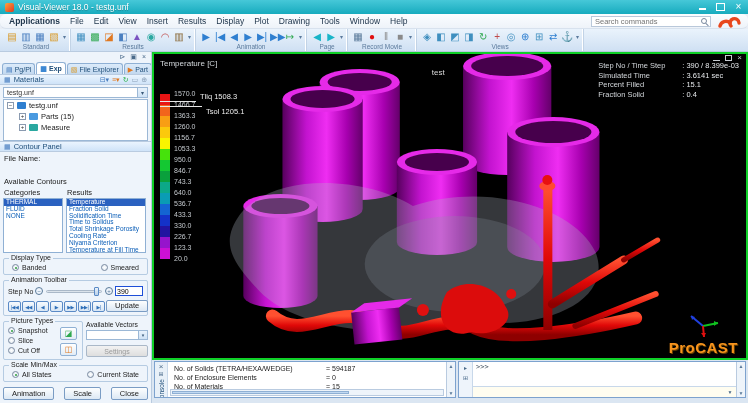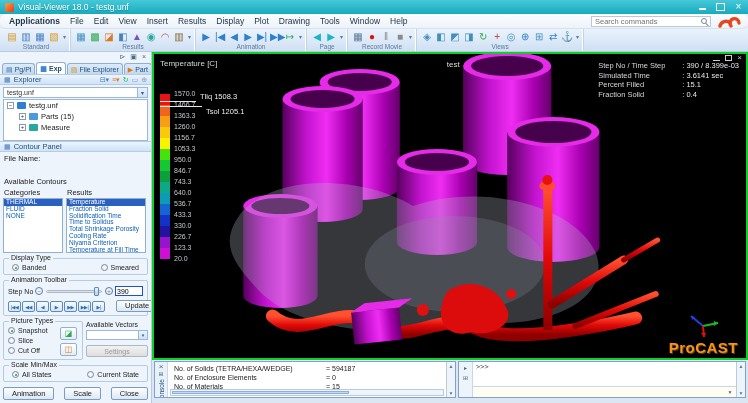--- a/index.html
+++ b/index.html
@@ -75,41 +75,41 @@
   .radios-stack { display:flex; flex-direction:column; gap:3px; }
   .radio-row { display:flex; align-items:center; gap:3px; font-size:7px; cursor:pointer; white-space:nowrap; }
   .radio { width:7px; height:7px; border-radius:50%; border:1px solid #7a8aa0; background:radial-gradient(#fff,#dde6ef); position:relative; flex:0 0 auto; }
   .radio.checked::after { content:""; position:absolute; inset:1.5px; border-radius:50%; background:#2e9e3e; }
   .step-row { display:flex; align-items:center; gap:2px; }
   .step-label { font-size:7px; white-space:nowrap; }
   .circle-btn { width:8px; height:8px; border-radius:50%; border:1px solid #5a7a9a; color:#5a7a9a; font-size:6px; line-height:6px; text-align:center; cursor:pointer; flex:0 0 auto; }
   .slider-track { flex:1; height:3px; border:1px solid #aab8c8; border-radius:2px; background:linear-gradient(#c8d4e0,#eef2f6); position:relative; margin:0 1px; cursor:pointer; }
   .slider-handle { position:absolute; right:2px; top:-4px; width:5px; height:9px; border:1px solid #5a8ac6; border-radius:1px; background:linear-gradient(#eaf2fa,#b8cfe8); cursor:grab; }
   .step-input { width:28px; height:10px; border:1px solid #1d4ed8; background:#fff; font-size:7px; padding:0 1px; font-family:inherit; }
-  .media-row { display:flex; gap:11px; margin-top:4px; align-items:center; }
+  .media-row { display:flex; gap:1px; margin-top:4px; align-items:center; }
   .media-btns { display:flex; gap:1px; }
   .mbtn { height:11px; min-width:13px; border:1px solid #5a8ac6; border-radius:2px; background:linear-gradient(#f6fafe,#d8e6f4); color:#2f6fb8; font-size:5px; line-height:10px; text-align:center; padding:0 1px; letter-spacing:-0.5px; cursor:pointer; }
   .pbtn { height:13px; padding:0 8px; border:1px solid #7a9cc4; border-radius:2px; background:linear-gradient(#fdfefe,#dce8f4); font-size:7.5px; line-height:11px; cursor:pointer; font-family:inherit; color:#222; }
   .update-btn { margin-left:auto; height:12px; line-height:10px; }
   .pict-row { display:flex; margin:5px 3px 0; gap:3px; }
   .pt-group { flex:1; margin:0; }
   .pt-flex { display:flex; }
   .pic-btns { display:flex; flex-direction:column; gap:3px; margin-left:auto; margin-right:1px; }
   .ibtn { width:17px; height:13px; border:1px solid #8fb0d4; border-radius:2px; background:linear-gradient(#fff,#e2ecf6); text-align:center; font-size:8px; line-height:12px; cursor:pointer; }
   .vect-col { width:62px; display:flex; flex-direction:column; flex:0 0 auto; }
   .v-label { font-size:6.8px; padding:0 0 2px; white-space:nowrap; }
   .vcombo { height:10px; border:1px solid #9cb8d6; background:#fff; display:flex; align-items:center; }
   .vcombo .chev { margin-left:auto; width:9px; height:100%; border-left:1px solid #9cb8d6; background:linear-gradient(#e8f2fc,#cfe2f5); font-size:5px; color:#3a5a7a; display:flex; align-items:center; justify-content:center; cursor:pointer; }
   .settings-btn { height:12px; margin-top:5px; border:1px solid #aab8c8; border-radius:2px; background:linear-gradient(#f2f2f2,#dedede); color:#9a9a9a; font-size:7px; line-height:11px; text-align:center; cursor:default; }
   .btnrow { display:flex; justify-content:space-between; padding:5px 3px 0; }
 
   
   .viewport { height:308px; flex:0 0 auto; position:relative; background:#000; border:2px solid #0fd028; overflow:hidden; }
   .scene { position:absolute; inset:0; width:100%; height:100%; }
-  .vp-title { position:absolute; top:6px; left:48%; transform:translateX(-50%); color:#dcdcdc; font-size:8px;margin-left:15px; }
+  .vp-title { position:absolute; top:14px; left:48%; transform:translateX(-50%); color:#dcdcdc; font-size:8px; }
   .vp-controls { position:absolute; top:1px; right:4px; display:flex; gap:5px; align-items:center; }
   .vwc { position:relative; width:7px; height:6px; cursor:pointer; }
   .vwc-min::after { content:""; position:absolute; left:0; right:0; bottom:0; height:1px; background:#c8cdd2; }
   .vwc-max::after { content:""; position:absolute; inset:0; border:1px solid #c8cdd2; }
   .vwc-close { color:#c8cdd2; font-size:8px; line-height:6px; width:auto; }
   .legend { position:absolute; left:6px; top:5px; }
   .legend-title { font-size:8px; color:#d4d9dd; }
   .legend-body { position:relative; margin-top:26px; width:110px; height:170px; }
   .cbar { position:absolute; left:0; top:0; width:10px; }
   .cseg { width:10px; height:11px; }
@@ -283,21 +283,21 @@
             <span class="tlabel">File Explorer</span>
           </div>
           <div class="tab">
             <span class="ticon" style="color: rgb(224, 120, 32);">▶</span>
             <span class="tlabel">Part</span>
           </div>
         </div>
 
       <div class="sec-hdr">
         <span class="hdr-ic">▦</span>
-        <span>Explorer</span>
+        <span>Materials</span>
         <span class="hdr-icons">
             <span class="hbi" style="color: rgb(74, 127, 192);">⊟▾</span>
             <span class="hbi" style="color: rgb(224, 120, 32);">≡▾</span>
             <span class="hbi" style="color: rgb(31, 174, 63);">↻</span>
             <span class="hbi" style="color: rgb(138, 160, 184);">▭</span>
             <span class="hbi" style="color: rgb(138, 160, 184);">⊕</span>
           </span>
       </div>
       <div class="combo">
         <span>testg.unf</span>

